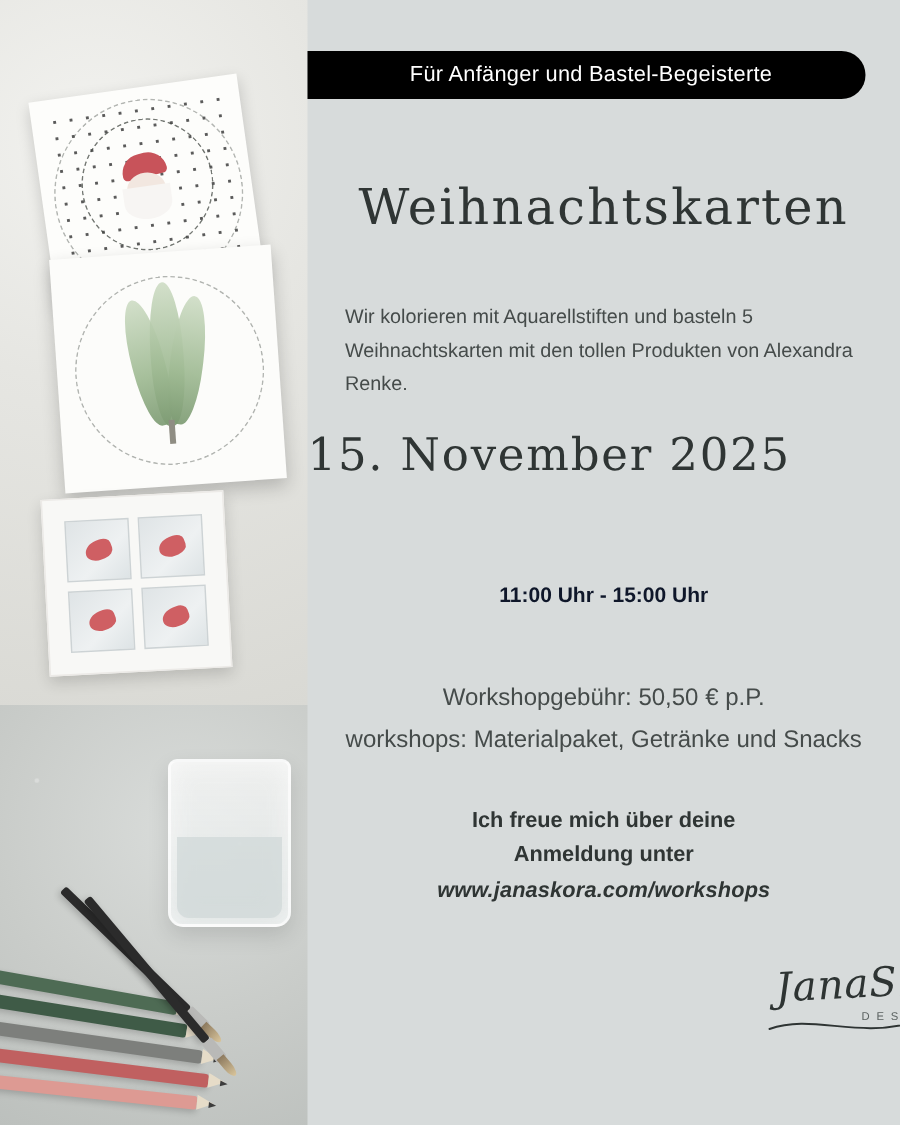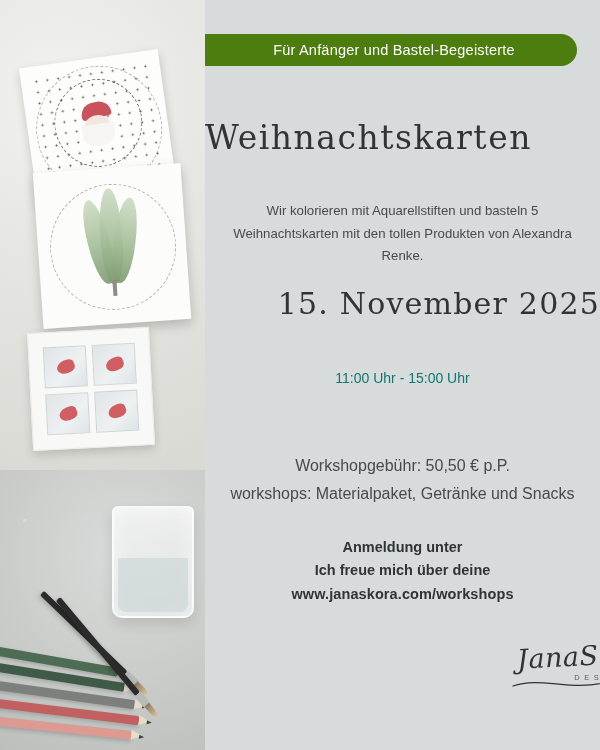--- a/index.html
+++ b/index.html
@@ -248,94 +248,94 @@
   .content {
     position: absolute;
     left: 205px; top: 0;
     width: 395px; height: 750px;
     color: #39403f;
   }
   .ribbon {
     position: absolute;
     left: 0; top: 34px;
     width: 372px; height: 32px;
-    background: #4d7c0f;
+    background: #000000;
     border-radius: 0 16px 16px 0;
     display: flex;
     align-items: center;
     justify-content: center;
     padding-left: 6px;
     box-sizing: border-box;
   }
   .ribbon span {
     color: #ffffff;
     font-size: 14.5px;
     letter-spacing: .2px;
     font-family: "Liberation Sans", sans-serif;
   }
 
   .headline {
     position: absolute;
     left: 0; top: 118px;
     width: 395px;
+    text-align: center;
     font-family: "DejaVu Serif", serif;
     font-size: 33px;
     letter-spacing: 1.5px;
     color: #2f3534;
     font-weight: 400;
   }
   .intro {
     position: absolute;
     left: 25px; top: 200px;
     width: 345px;
-    text-align: center;
     font-size: 13.2px;
     line-height: 1.72;
     color: #454b4a;
   }
   .date {
     position: absolute;
     left: 0; top: 286px;
     width: 395px;
-    text-align: right;
+    text-align: left;
     font-family: "DejaVu Serif", serif;
     font-size: 30px;
     letter-spacing: 1.2px;
     color: #2f3534;
   }
   .time-place {
     position: absolute;
-    left: 0; top: 366px;
+    left: 0; top: 384px;
     width: 395px;
     text-align: center;
     font-size: 14px;
-    font-weight: normal;
+    font-weight: bold;
     line-height: 1.85;
-    color: #0f766e;
+    color: #0f172a;
   }
   .fees {
     position: absolute;
     left: 20px; top: 452px;
     width: 355px;
     text-align: center;
     font-size: 16px;
     line-height: 1.75;
     color: #454b4a;
   }
   .cta {
     position: absolute;
     left: 15px; top: 536px;
     width: 365px;
     text-align: center;
     font-size: 14.5px;
     font-weight: bold;
     line-height: 1.62;
     color: #2f3534;
   }
-  .cta .url { letter-spacing: .1px; }
+  .cta .url { letter-spacing: .1px; font-style: italic; }
 
   .logo {
     position: absolute;
     left: 300px; top: 640px;
     width: 170px; height: 70px;
     text-align: center;
   }
   .logo .script {
     font-family: "DejaVu Serif", serif;
     font-style: italic;
@@ -454,22 +454,22 @@
     <div class="time-place">
       <div>11:00 Uhr - 15:00 Uhr</div>
     </div>
 
     <div class="fees">
       <div>Workshopgebühr: 50,50 € p.P.</div>
       <div>workshops: Materialpaket, Getränke und Snacks</div>
     </div>
 
     <div class="cta">
+      <div>Ich freue mich über deine</div>
       <div>Anmeldung unter</div>
-      <div>Ich freue mich über deine</div>
       <div class="url">www.janaskora.com/workshops</div>
     </div>
 
     <div class="logo">
       <span class="script">JanaSkora</span>
       <span class="sub">DESIGNS</span>
       <svg class="swash" viewBox="0 0 150 16">
         <path d="M2 12 C 30 2, 60 18, 96 8 C 118 2, 134 6, 148 4" fill="none" stroke="#2e3433" stroke-width="1.3" stroke-linecap="round"></path>
       </svg>
     </div>

